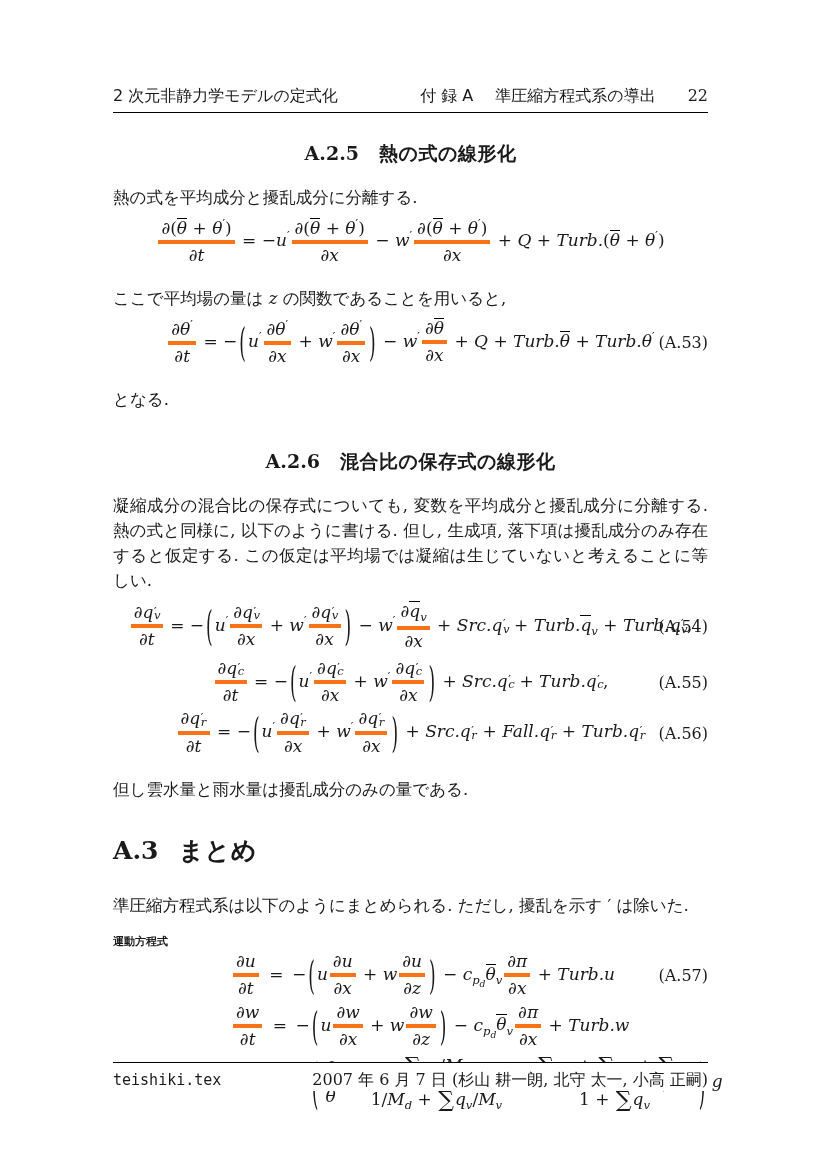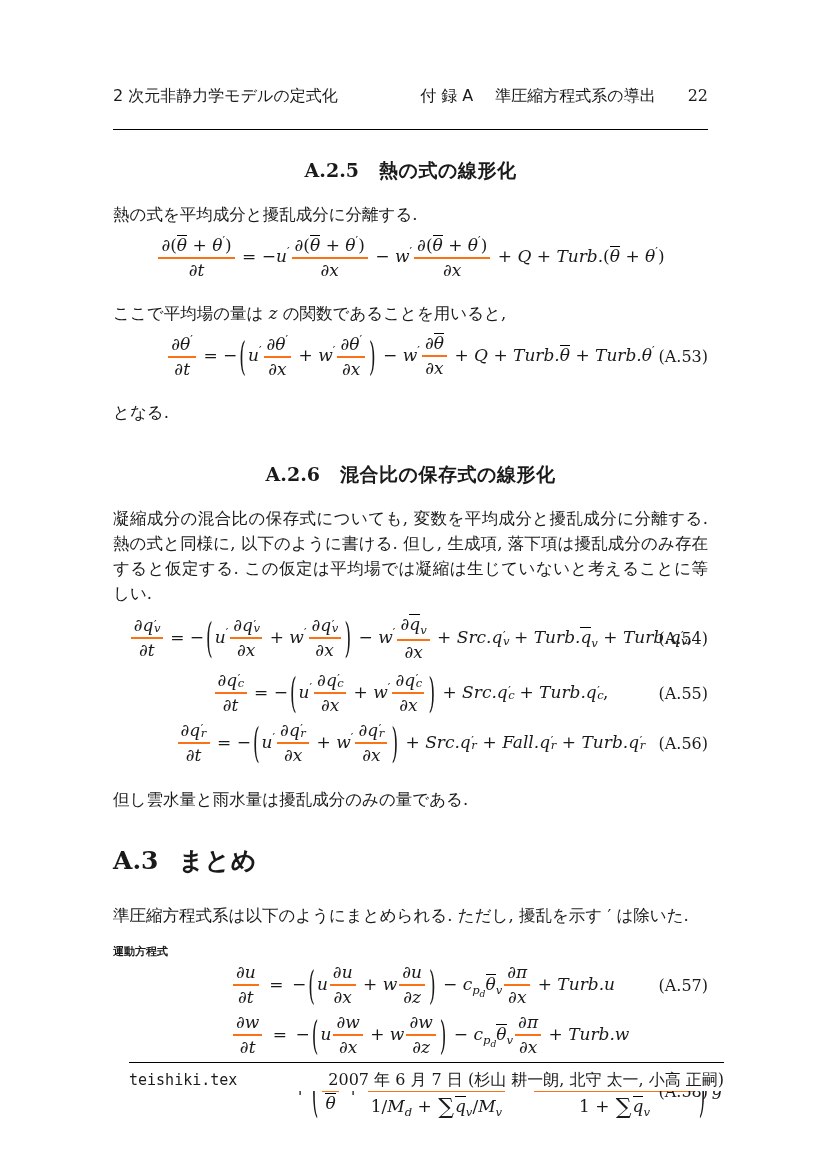--- a/index.html
+++ b/index.html
@@ -5,21 +5,21 @@
   html,body { margin:0; padding:0; background:#e8e8e8; }
   .page {
     width:826px; height:1169px; position:relative; margin:0 auto;
     background:#ffffff; color:#1a1a1a; overflow:hidden;
   }
   .content { position:absolute; left:113px; top:0; width:595px; }
 
   
   .running-header {
     margin-top:86px; display:flex; align-items:baseline;
-    border-bottom:1.5px solid #000; padding-bottom:22px;
+    border-bottom:1.5px solid #000; padding-bottom:5px;
     font-family:"DejaVu Sans", sans-serif; font-size:16px;
   }
   .rh-left { white-space:nowrap; }
   .rh-spacer { flex:1; }
   .rh-appendix { margin-right:22px; white-space:nowrap; }
   .rh-title { white-space:nowrap; }
   .rh-page { margin-left:32px; font-family:"DejaVu Serif", serif; }
 
   
   .subsec { margin:28px 0 0 0; font-size:19px;text-align:center; }
@@ -47,38 +47,38 @@
   .math { font-family:"DejaVu Serif", serif; font-size:17px; white-space:nowrap; }
   .mi { font-style:italic; }
   .mr { font-style:normal; }
   sup.msup { font-size:68%; }
   sub.msub { font-size:68%; font-style:italic; }
   sub.msub sub.msub2 { font-size:80%; font-style:italic; }
   .mfrac {
     display:inline-flex; flex-direction:column; vertical-align:middle;
     text-align:center; margin:0 2px; line-height:1.25;
   }
-  .mfrac .num { border-bottom:2px solid #f97316; padding:0 3px 1px 3px; }
+  .mfrac .num { border-bottom:4px solid #f97316; padding:0 3px 1px 3px; }
   .mfrac .den { padding:1px 3px 0 3px; }
   .ov { display:inline-block; border-top:1.3px solid #000; padding-top:1px; line-height:1.05; font-style:italic; }
   .paren { display:inline-block; vertical-align:middle; margin:0 2px; transform-origin:center; font-weight:300; }
   .mss { display:inline-block; position:relative; width:0.55em; height:1.15em; vertical-align:-0.35em; font-size:68%; }
   .mss .sspt { position:absolute; left:0.05em; top:-0.45em; font-style:normal; }
   .mss .sspb { position:absolute; left:0.05em; bottom:-0.05em; font-style:italic; }
   .msum { display:inline-block; font-size:1.3em; font-style:normal; margin:0 1px; vertical-align:-0.1em; }
   .eq-tag {
     position:absolute; right:0; top:50%; transform:translateY(-50%);
     font-family:"DejaVu Serif", serif; font-size:16px; background:transparent;
   }
 
   
   .footer {
     position:absolute; left:113px; top:1062px; width:595px;
     border-top:1.5px solid #000; padding-top:7px; background:#fff;
-    display:flex; justify-content:space-between; align-items:baseline;margin-left:16px;
+    display:flex; justify-content:space-between; align-items:baseline;
   }
   .footer-file { font-family:"DejaVu Sans Mono", monospace; font-size:15px; }
   .footer-date { font-family:"DejaVu Serif", serif; font-size:16px; }
 </style>
 </head>
 <body>
 
 <div class="page">
   <div class="content">
 

